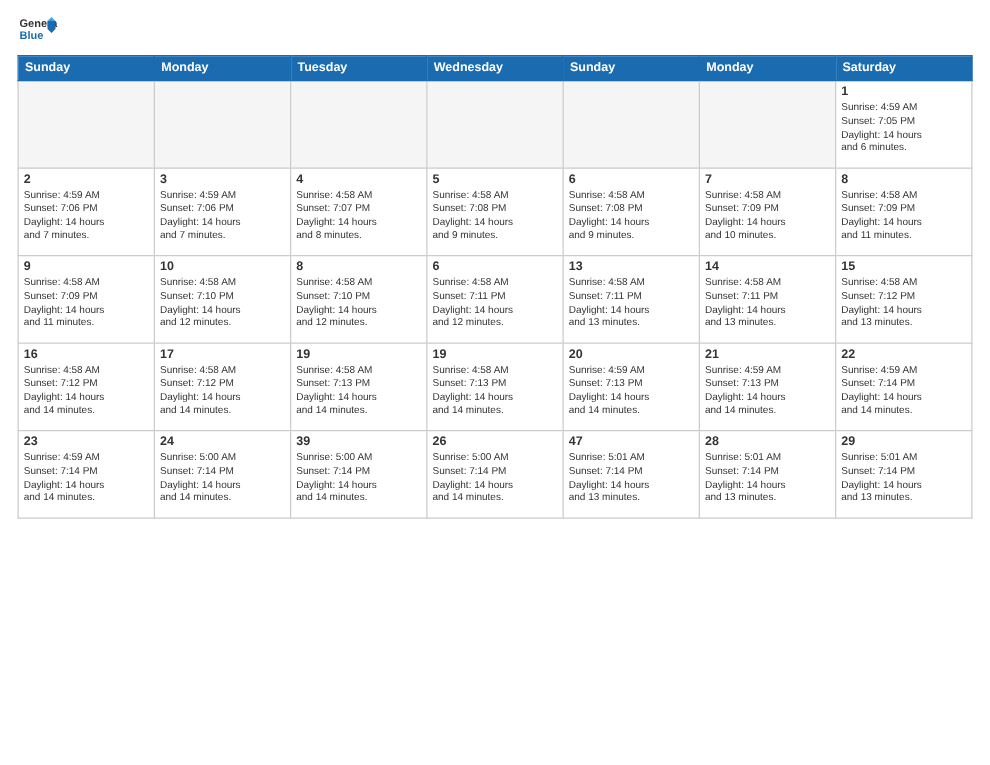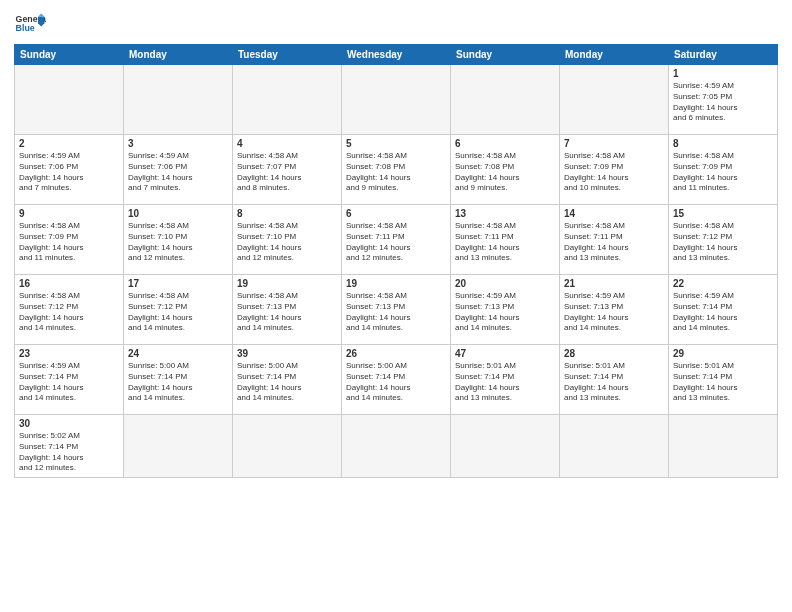--- a/index.html
+++ b/index.html
@@ -240,27 +240,15 @@
           </td>
           <td>
             <span class="day-num">28</span>
             <div class="day-info">Sunrise: 5:01 AM<br>Sunset: 7:14 PM<br>Daylight: 14 hours<br>and 13 minutes.</div>
           </td>
           <td>
             <span class="day-num">29</span>
             <div class="day-info">Sunrise: 5:01 AM<br>Sunset: 7:14 PM<br>Daylight: 14 hours<br>and 13 minutes.</div>
           </td>
         </tr>
-        <tr class="last-row">
-          <td>
-            <span class="day-num">30</span>
-            <div class="day-info">Sunrise: 5:02 AM<br>Sunset: 7:14 PM<br>Daylight: 14 hours<br>and 12 minutes.</div>
-          </td>
-          <td class="empty"></td>
-          <td class="empty"></td>
-          <td class="empty"></td>
-          <td class="empty"></td>
-          <td class="empty"></td>
-          <td class="empty"></td>
-        </tr>
       </tbody>
   </table>
 </div>
 
 </body></html>

